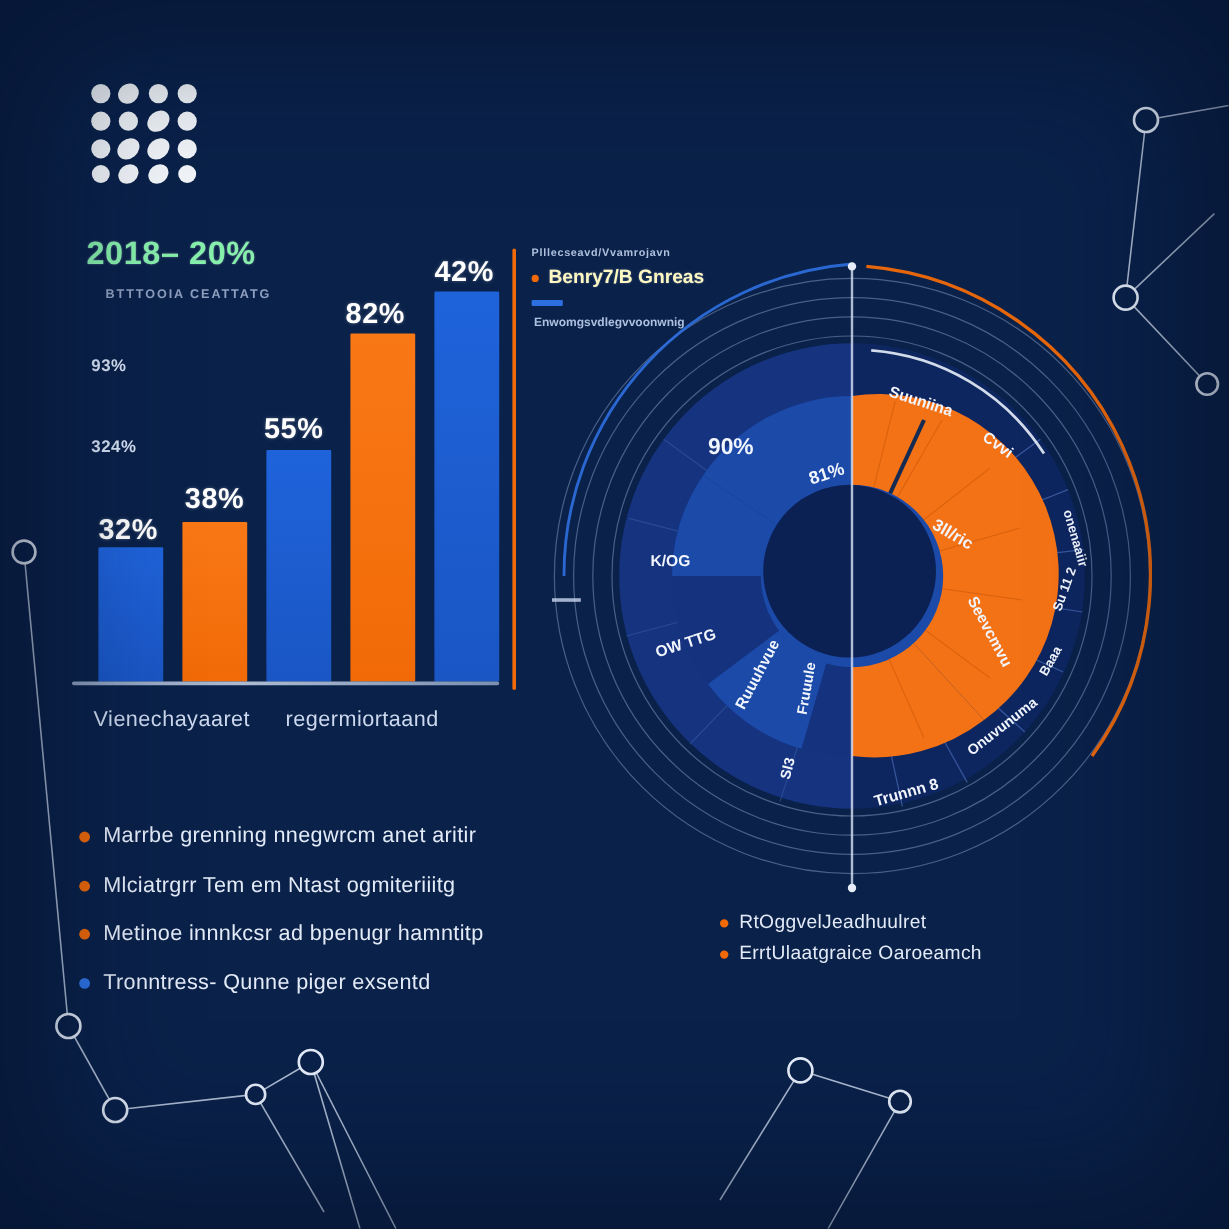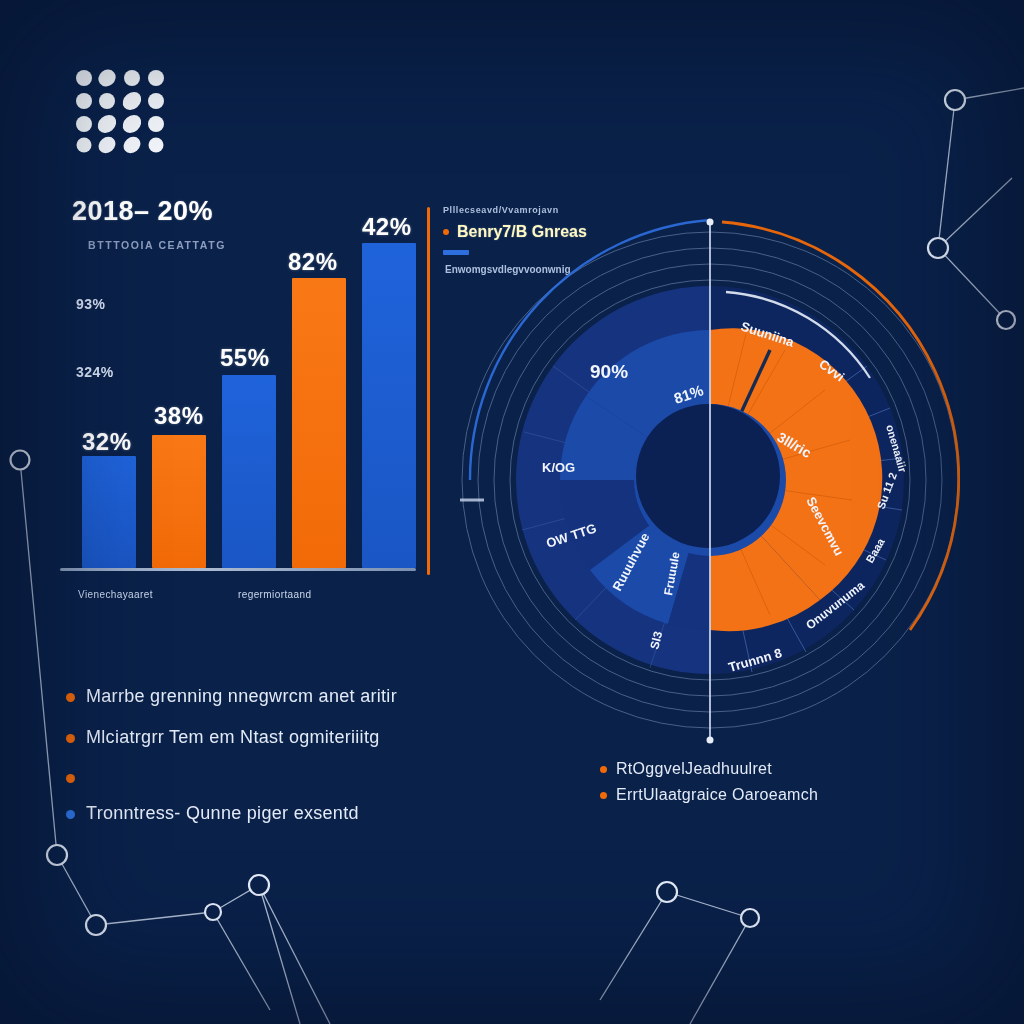--- a/index.html
+++ b/index.html
@@ -17,21 +17,21 @@
   .bg-svg{position:absolute;inset:0;width:1024px;height:1024px;}
 
   
   .logo{position:absolute;left:74px;top:68px;width:92px;height:86px;}
 
   
   .bar-panel{position:absolute;left:60px;top:196px;width:370px;height:430px;}
   .bar-title{
     position:absolute;left:12px;top:0px;
     font-size:27px;font-weight:700;letter-spacing:.5px;
-    color:#ffffff; white-space:nowrap;
+    color:#86efac; white-space:nowrap;
     text-shadow:0 0 2px rgba(255,255,255,.35);
   }
   .bar-sub{
     position:absolute;left:28px;top:43px;
     font-size:10.5px;font-weight:700;letter-spacing:1.6px;
     color:#B9C8E6; opacity:.75; white-space:nowrap;
     filter:blur(.35px);
   }
   .ytick{
     position:absolute;font-size:14px;font-weight:700;color:#D7E2F5;
@@ -44,21 +44,21 @@
   }
   .bar{position:absolute;bottom:58px;border-radius:1px;}
   .bar.blue{background:linear-gradient(180deg,#1F63DB,#1A56C4);}
   .bar.orange{background:linear-gradient(180deg,#F97816,#F26A08);}
   .barlabel{
     position:absolute;font-size:24px;font-weight:700;color:#FFFFFF;
     text-shadow:0 0 3px rgba(255,255,255,.30);
     letter-spacing:.5px;white-space:nowrap;
   }
   .xlabel{
-    position:absolute;top:393px;font-size:10px;font-weight:400;
+    position:absolute;top:393px;font-size:18px;font-weight:400;
     color:#CBD8EE;filter:blur(.45px);white-space:nowrap;letter-spacing:.4px;
   }
   .vsep{
     position:absolute;left:427px;top:207px;width:3px;height:368px;
     background:#F26A08;border-radius:2px;
   }
 
   
   .legend{position:absolute;left:443px;top:205px;width:185px;}
   .legend .lgd-cap{
@@ -311,20 +311,21 @@
     <div class="blt">
       <span class="dot"></span>
       <span class="txt">Marrbe grenning  nnegwrcm  anet aritir</span>
     </div>
     <div class="blt">
       <span class="dot"></span>
       <span class="txt">Mlciatrgrr Tem em Ntast ogmiteriiitg</span>
     </div>
     <div class="blt">
       <span class="dot"></span>
+      <span class="txt">Metinoe innnkcsr ad bpenugr hamntitp</span>
     </div>
     <div class="blt">
       <span class="dot blue"></span>
       <span class="txt">Tronntress- Qunne piger exsentd</span>
     </div>
   </div>
 
   <div class="bullets-right">
     <div class="blt">
       <span class="dot"></span>

